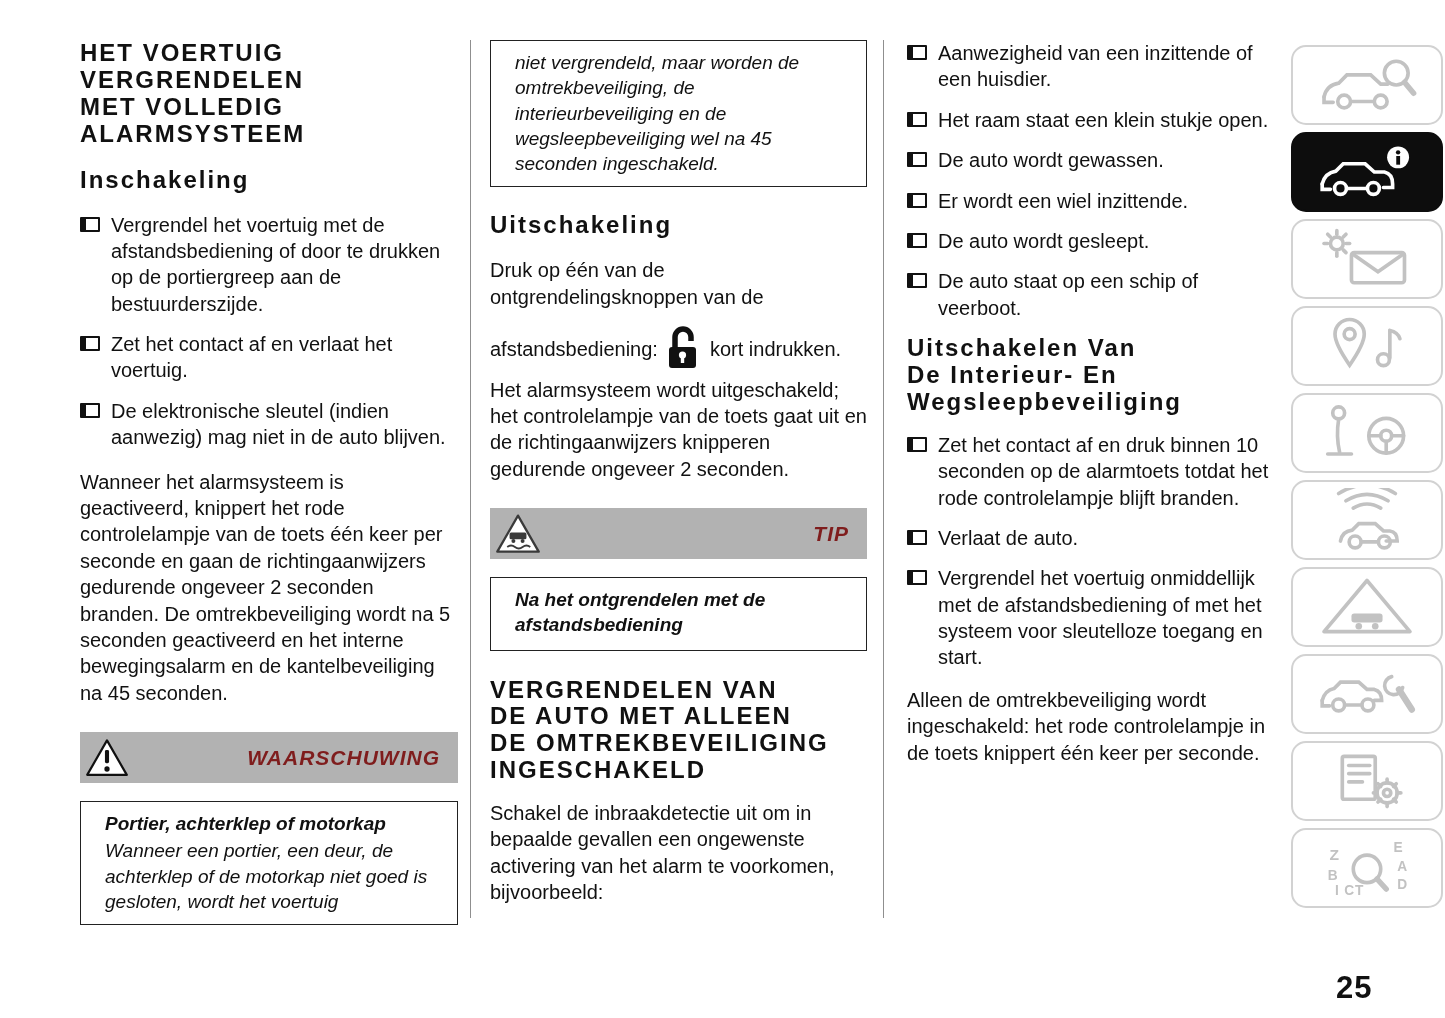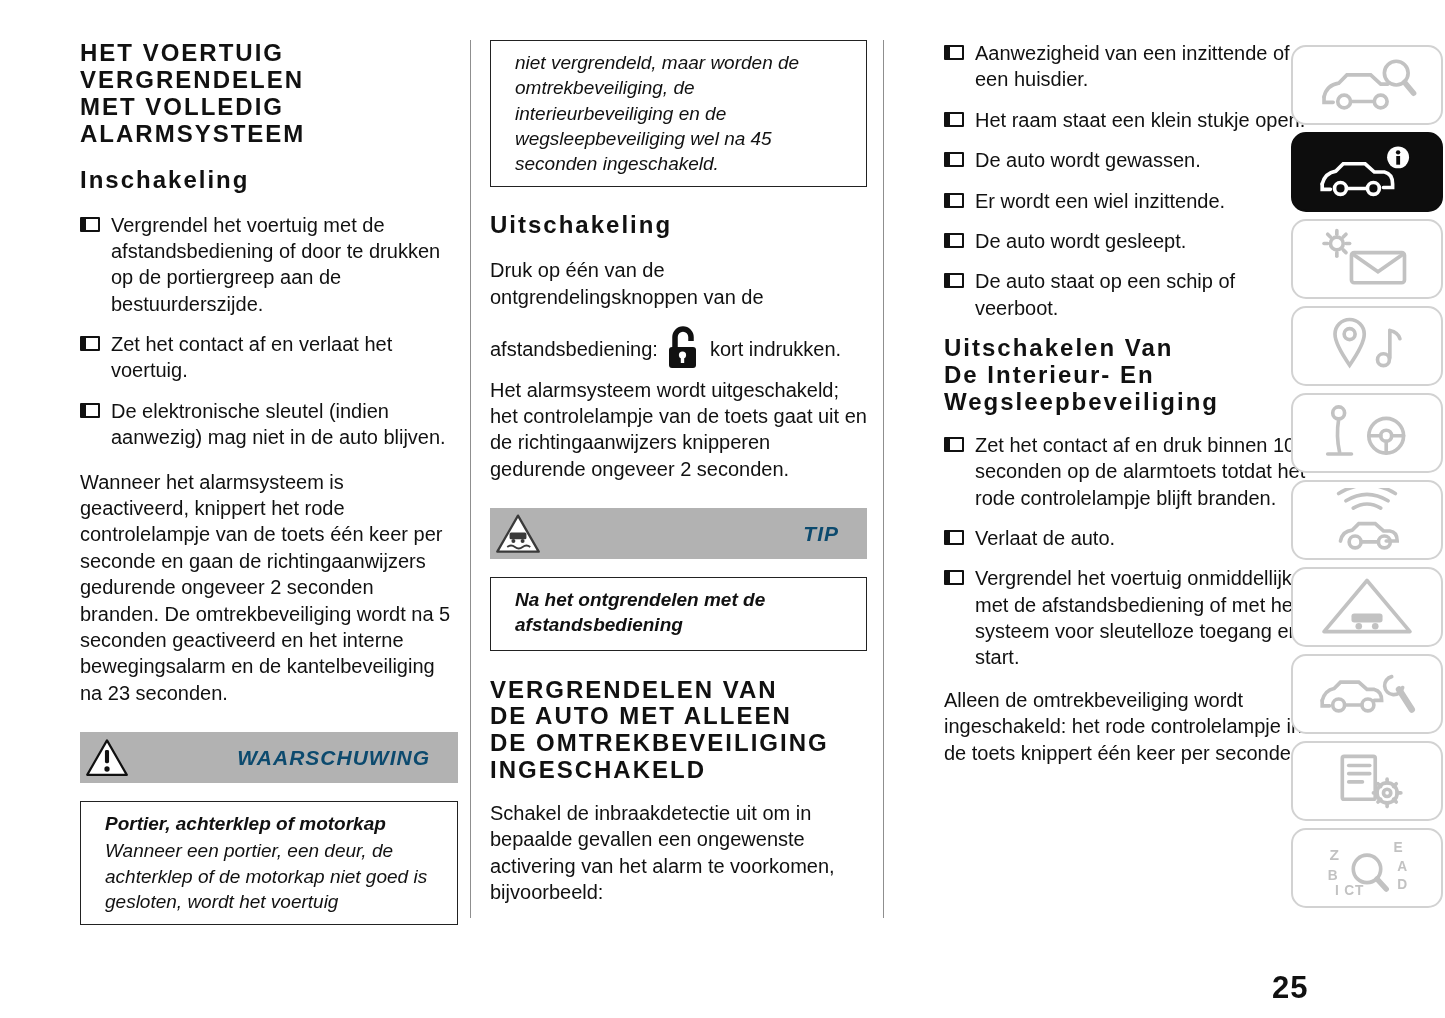--- a/index.html
+++ b/index.html
@@ -3,53 +3,53 @@
 <meta charset="utf-8">
 <style>
   html,body{margin:0;padding:0;background:#fff;}
   .page{
     position:relative;width:1445px;height:1018px;background:#ffffff;
     font-family:"Liberation Sans", sans-serif;color:#111;overflow:hidden;
   }
   .col{position:absolute;top:40px;}
   #col1{left:80px;width:378px;}
   #col2{left:490px;width:377px;}
-  #col3{left:944px;width:374px;}
+  #col3{left:907px;width:374px;}
   .vdiv{position:absolute;top:40px;height:878px;width:1px;background:#8f8f8f;}
   #vdiv1{left:470px;}
   #vdiv2{left:883px;}
 
   .heading{font-weight:bold;font-size:24px;line-height:1.12;letter-spacing:2px;margin:0 0 18px 0;}
   .subheading{font-weight:bold;font-size:24px;letter-spacing:2px;margin:24px 0 18px 0;}
   .para{font-size:20px;line-height:1.32;margin:0 0 14px 0;}
 
   .bullet{display:flex;gap:11px;margin:0 0 14px 0;font-size:20px;line-height:1.32;}
   .bullet .sq{flex:0 0 auto;width:12px;height:11px;border:2.5px solid #111;border-left-width:6px;margin-top:5px;border-radius:1px;}
 
   .banner{height:51px;background:#b2b2b2;display:flex;align-items:center;margin:26px 0 18px 0;}
   .banner .bicon{margin-left:5px;display:flex;align-items:center;}
-  .banner .blabel{margin-left:auto;padding-right:28px;color:#0c4a6e;font-weight:bold;font-style:italic;font-size:21px;letter-spacing:1px;}
+  .banner .blabel{margin-left:auto;padding-right:18px;color:#7f1d1d;font-weight:bold;font-style:italic;font-size:21px;letter-spacing:1px;}
 
   .note-box{border:1.5px solid #222;padding:9px 12px 10px 24px;font-style:italic;font-size:19px;line-height:1.33;}
   .note-box .nb-title{font-weight:bold;margin:0 0 2px 0;}
 
   .lock-inline{display:inline-block;vertical-align:-14px;margin:0 10px 0 8px;}
   .icon-para{margin-top:16px;}
 
   
   .tabs{position:absolute;left:1291px;top:45px;width:152px;}
   .tab{
     box-sizing:border-box;width:152px;height:80px;margin-bottom:7px;
     border:2px solid #d2d2d2;border-radius:15px;background:#fff;color:#c2c2c2;
     display:flex;align-items:center;justify-content:center;
   }
   .tab.active{background:#0d0d0d;border-color:#0d0d0d;color:#ffffff;}
   .tab svg{display:block;}
 
-  .pagenum{position:absolute;left:1272px;top:970px;font-size:31px;font-weight:bold;letter-spacing:1px;}
+  .pagenum{position:absolute;left:1336px;top:970px;font-size:31px;font-weight:bold;letter-spacing:1px;}
 </style>
 </head>
 <body>
 
 <div class="page">
 
   <div class="col" id="col1">
     <div class="heading">
       <div>HET VOERTUIG</div>
       <div>VERGRENDELEN</div>
@@ -65,21 +65,21 @@
     </div>
     <div class="bullet">
       <span class="sq"></span>
       <span>Zet het contact af en verlaat het voertuig.</span>
     </div>
     <div class="bullet">
       <span class="sq"></span>
       <span>De elektronische sleutel (indien aanwezig) mag niet in de auto blijven.</span>
     </div>
 
-    <p class="para" style="margin-top:18px">Wanneer het alarmsysteem is geactiveerd, knippert het rode controlelampje van de toets één keer per seconde en gaan de richtingaanwijzers gedurende ongeveer 2 seconden branden. De omtrekbeveiliging wordt na 5 seconden geactiveerd en het interne bewegingsalarm en de kantelbeveiliging na 23 seconden.</p>
+    <p class="para" style="margin-top:18px">Wanneer het alarmsysteem is geactiveerd, knippert het rode controlelampje van de toets één keer per seconde en gaan de richtingaanwijzers gedurende ongeveer 2 seconden branden. De omtrekbeveiliging wordt na 5 seconden geactiveerd en het interne bewegingsalarm en de kantelbeveiliging na 45 seconden.</p>
 
     <div class="banner">
       <span class="bicon">
         <svg width="44" height="40" viewBox="0 0 60 54">
           <path d="M30 3 L57 50 H3 Z" fill="#ffffff" stroke="#111" stroke-width="3" stroke-linejoin="round"></path>
           <rect x="27.2" y="16" width="5.6" height="18" rx="2" fill="#111"></rect>
           <circle cx="30" cy="42" r="3.6" fill="#111"></circle>
         </svg>
       </span>
       <span class="blabel">WAARSCHUWING</span>

